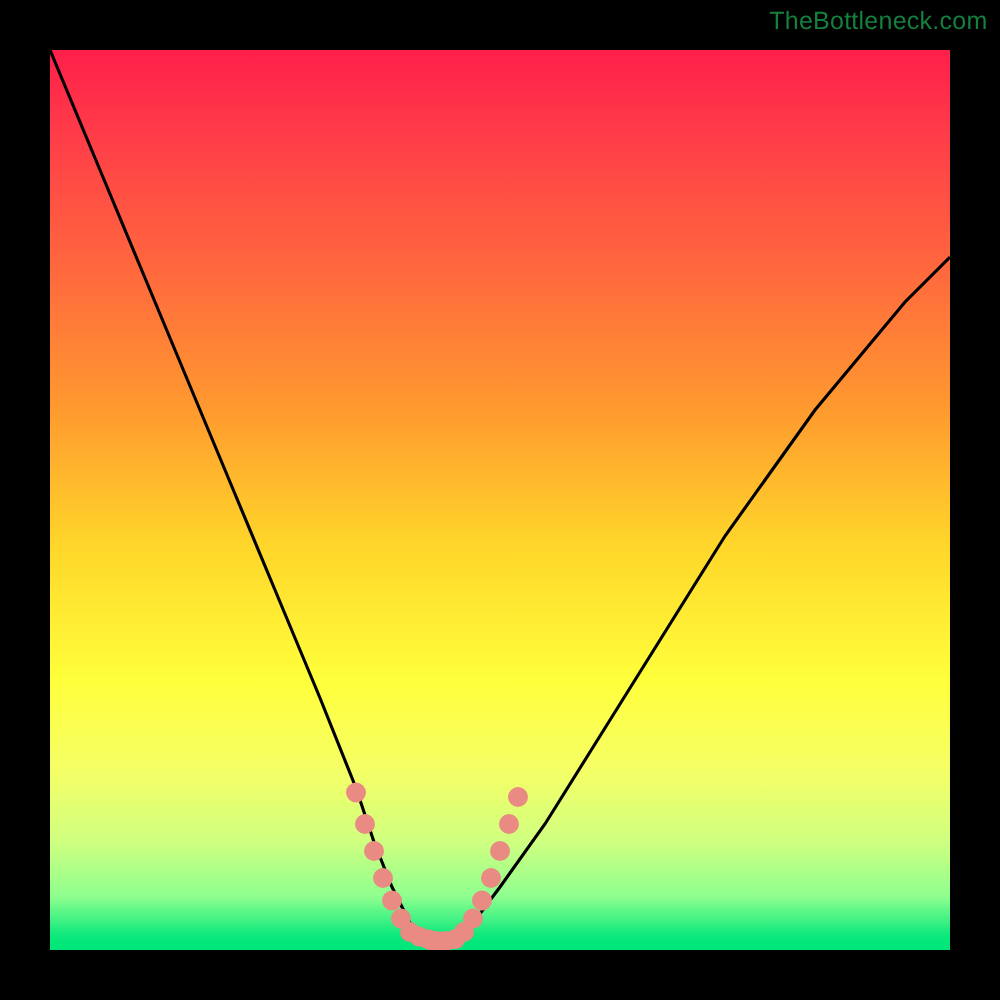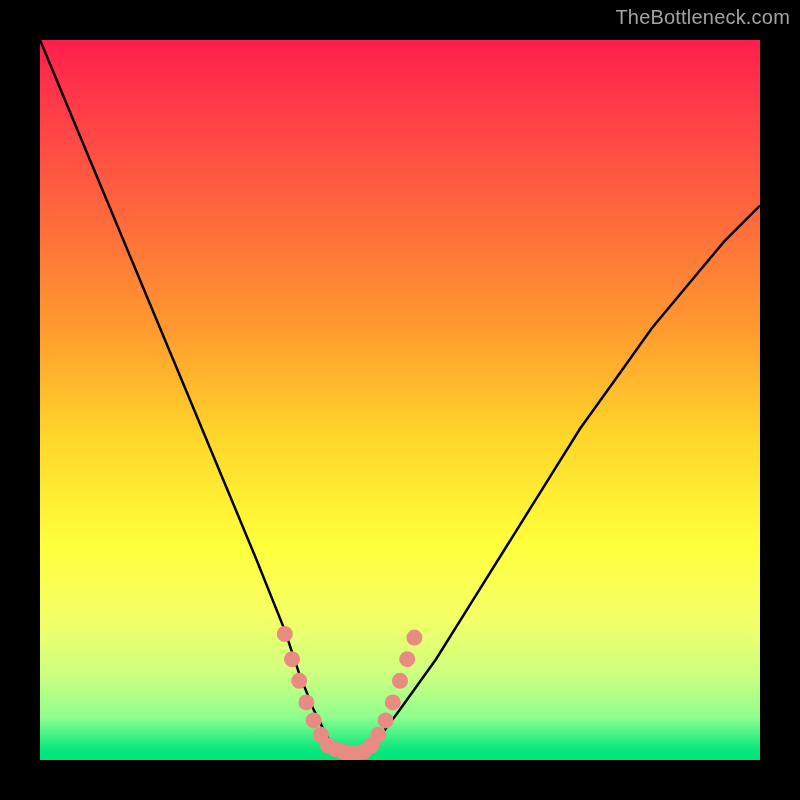--- a/index.html
+++ b/index.html
@@ -51,21 +51,21 @@
     position: absolute;
     left: 0;
     top: 0;
     width: 720px;
     height: 720px;
   }
   .watermark {
     position: absolute;
     top: 6px;
     right: 10px;
-    color: #a3a3a3;
+    color: #15803d;
     font-size: 20px;
     font-weight: 400;
     letter-spacing: 0.2px;
   }
 </style>
 </head>
 <body>
 
 <div class="outer">
   <div class="watermark">TheBottleneck.com</div>

